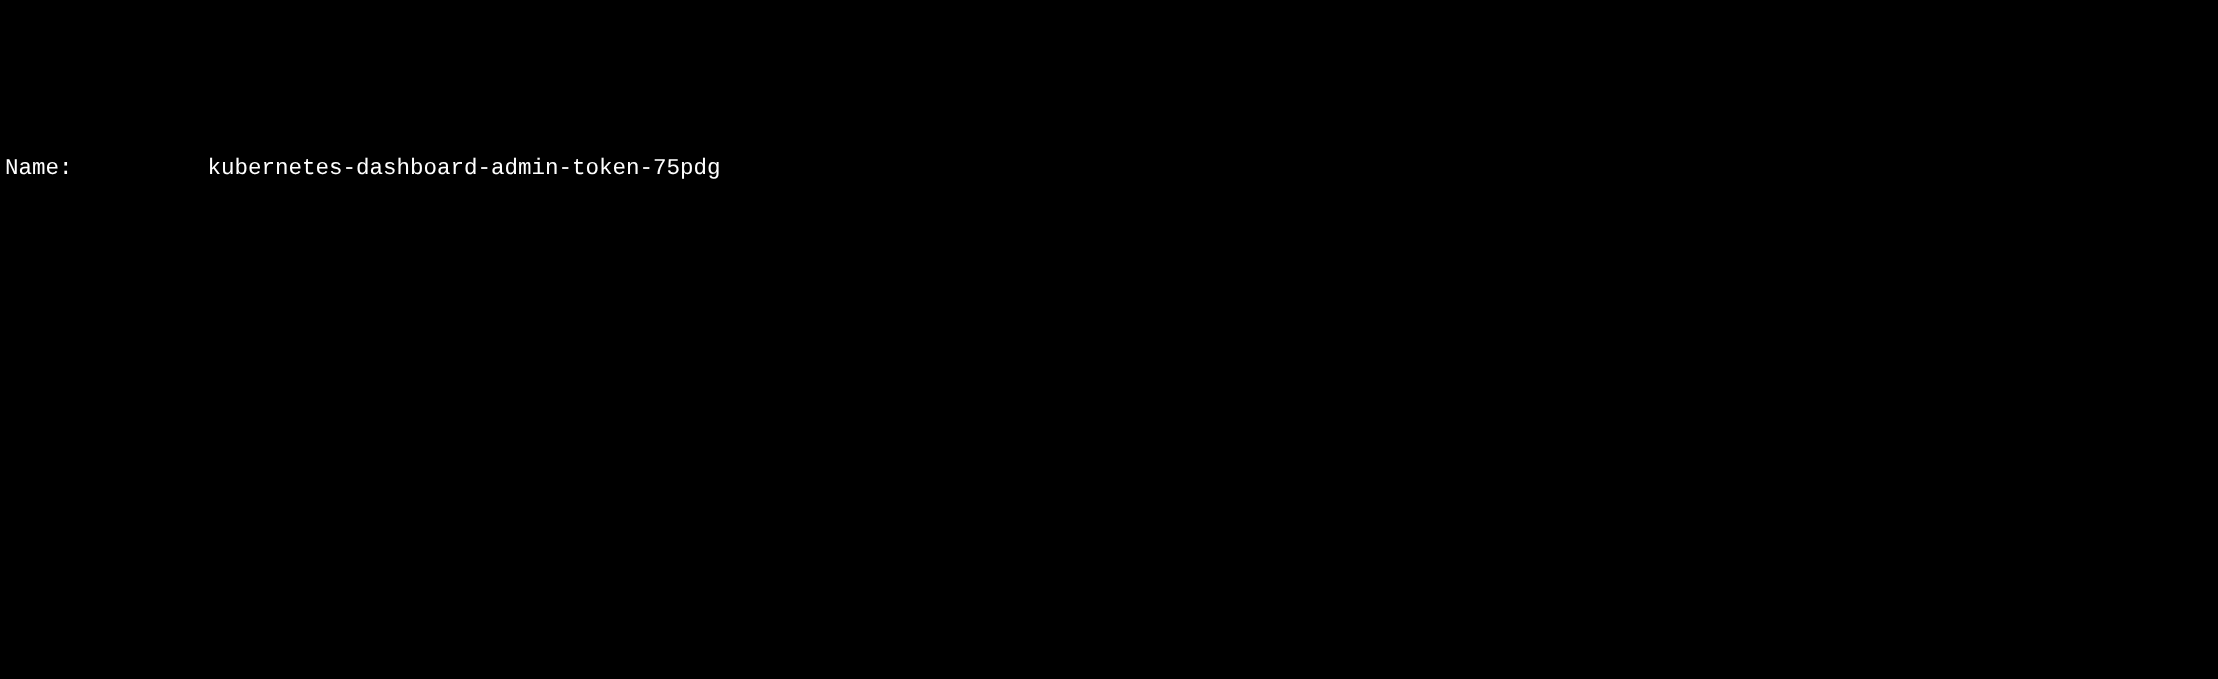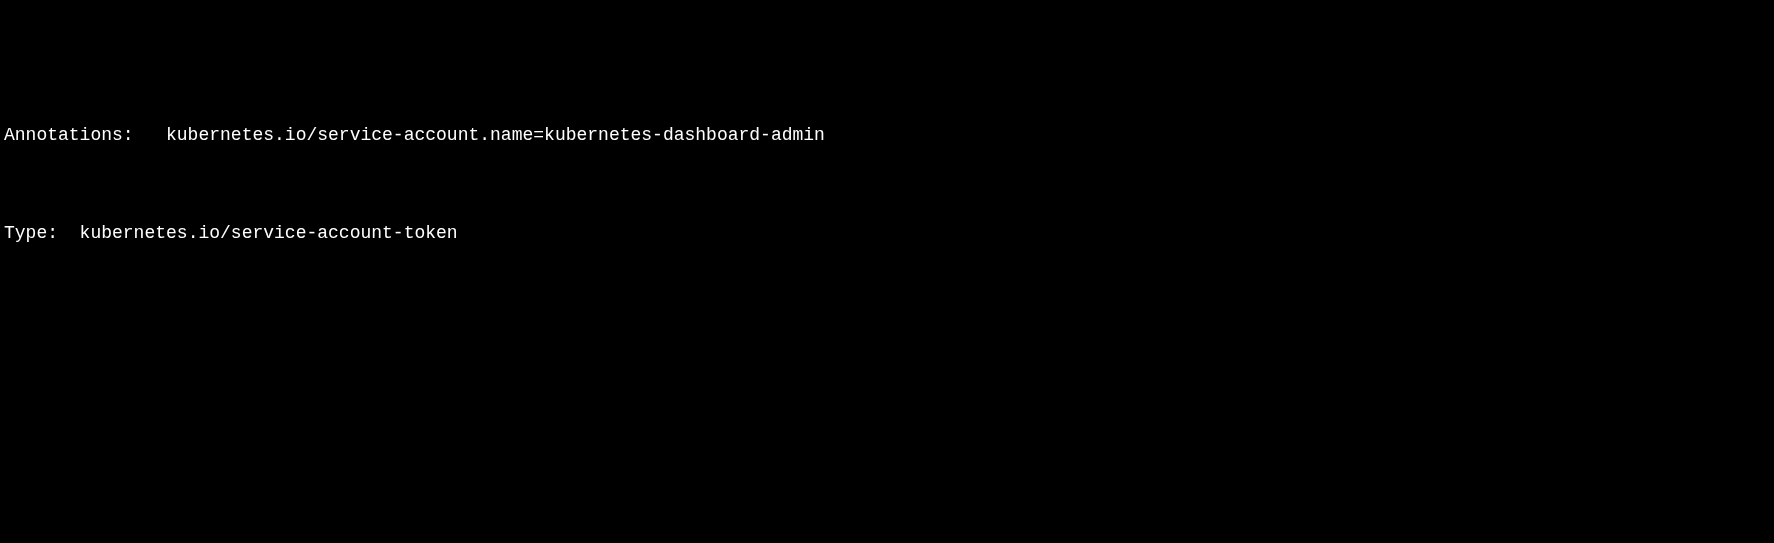--- a/index.html
+++ b/index.html
@@ -45,23 +45,22 @@
       display: block;
       height: 1.35em;
     }
   </style>
 </head>
 <body>
 
 
 
 <div class="terminal">
-<span class="field-row"><span class="key key-15">Annotations:</span><span>kubernetes.io/service-account.name=kubernetes-dashboard-admin</span></span>
+<span class="field-row"><span class="key key-15">Name:</span><span>kubernetes-dashboard-admin-token-75pdg</span></span>
 <span class="blank-line"></span>
-<span class="field-row"><span class="key key-7">Type:</span><span>kubernetes.io/service-account-token</span></span>
 <span class="blank-line"></span>
 
 
 
 
 
 
 
 
 

